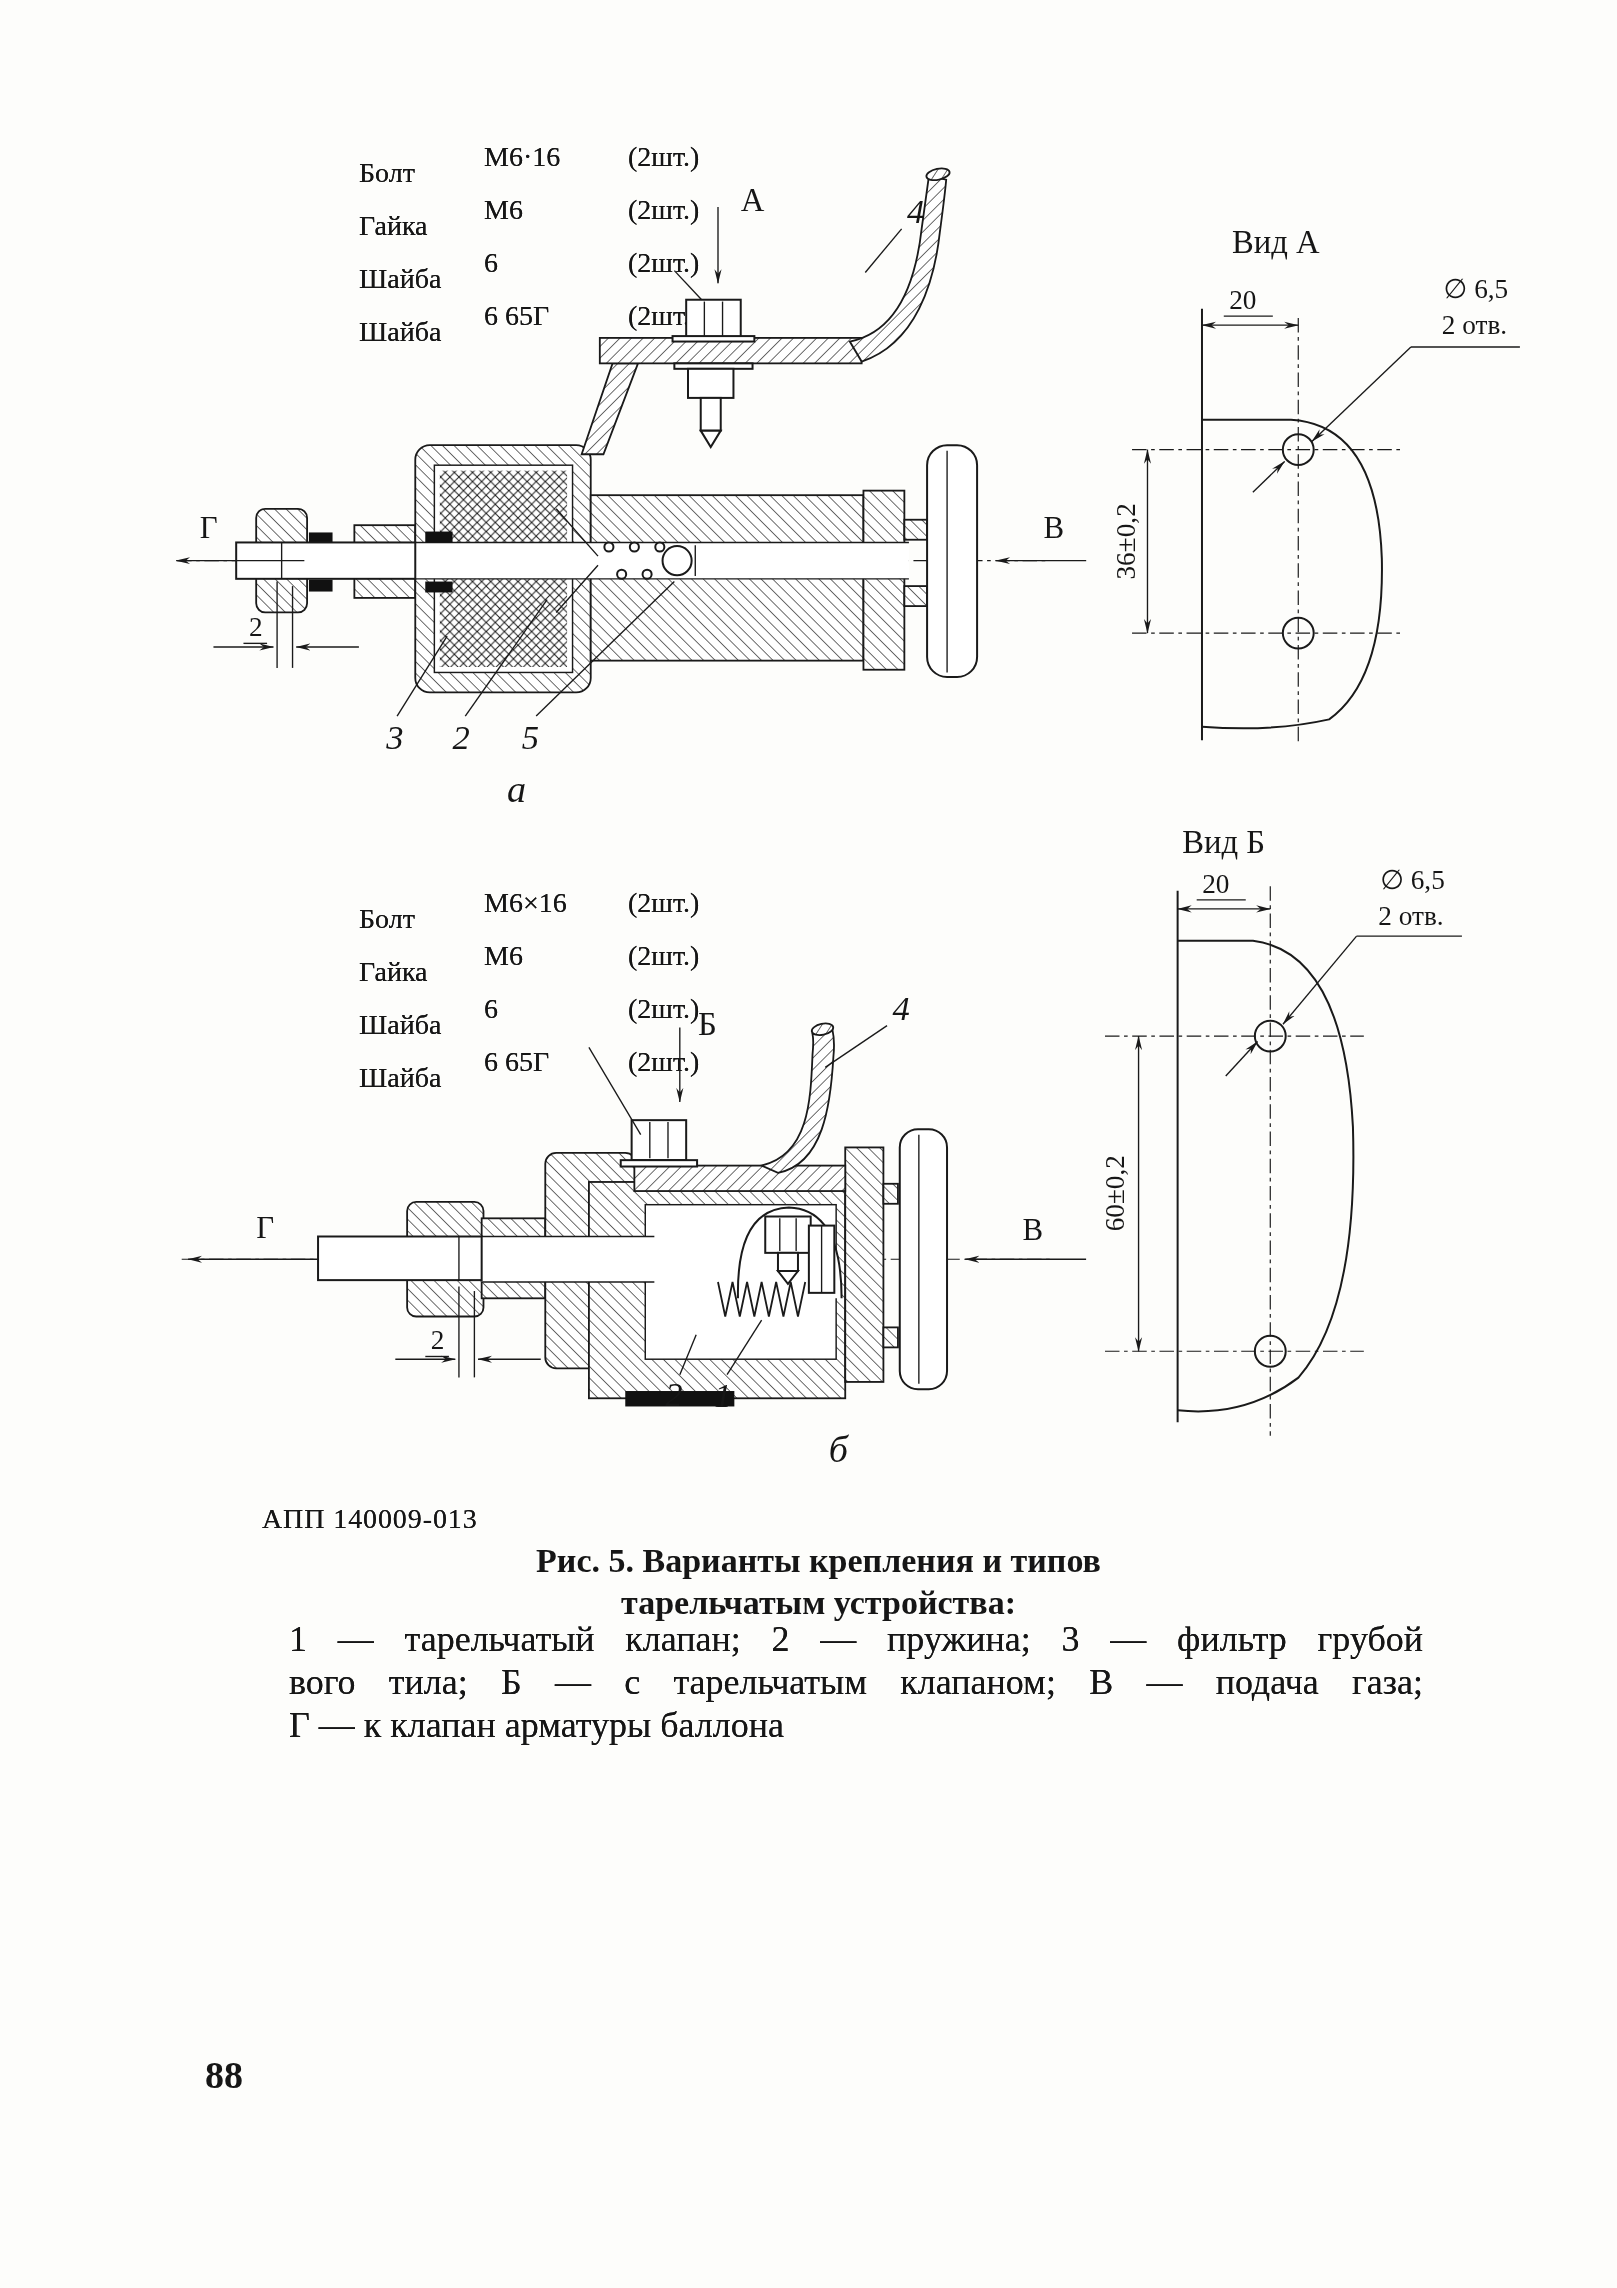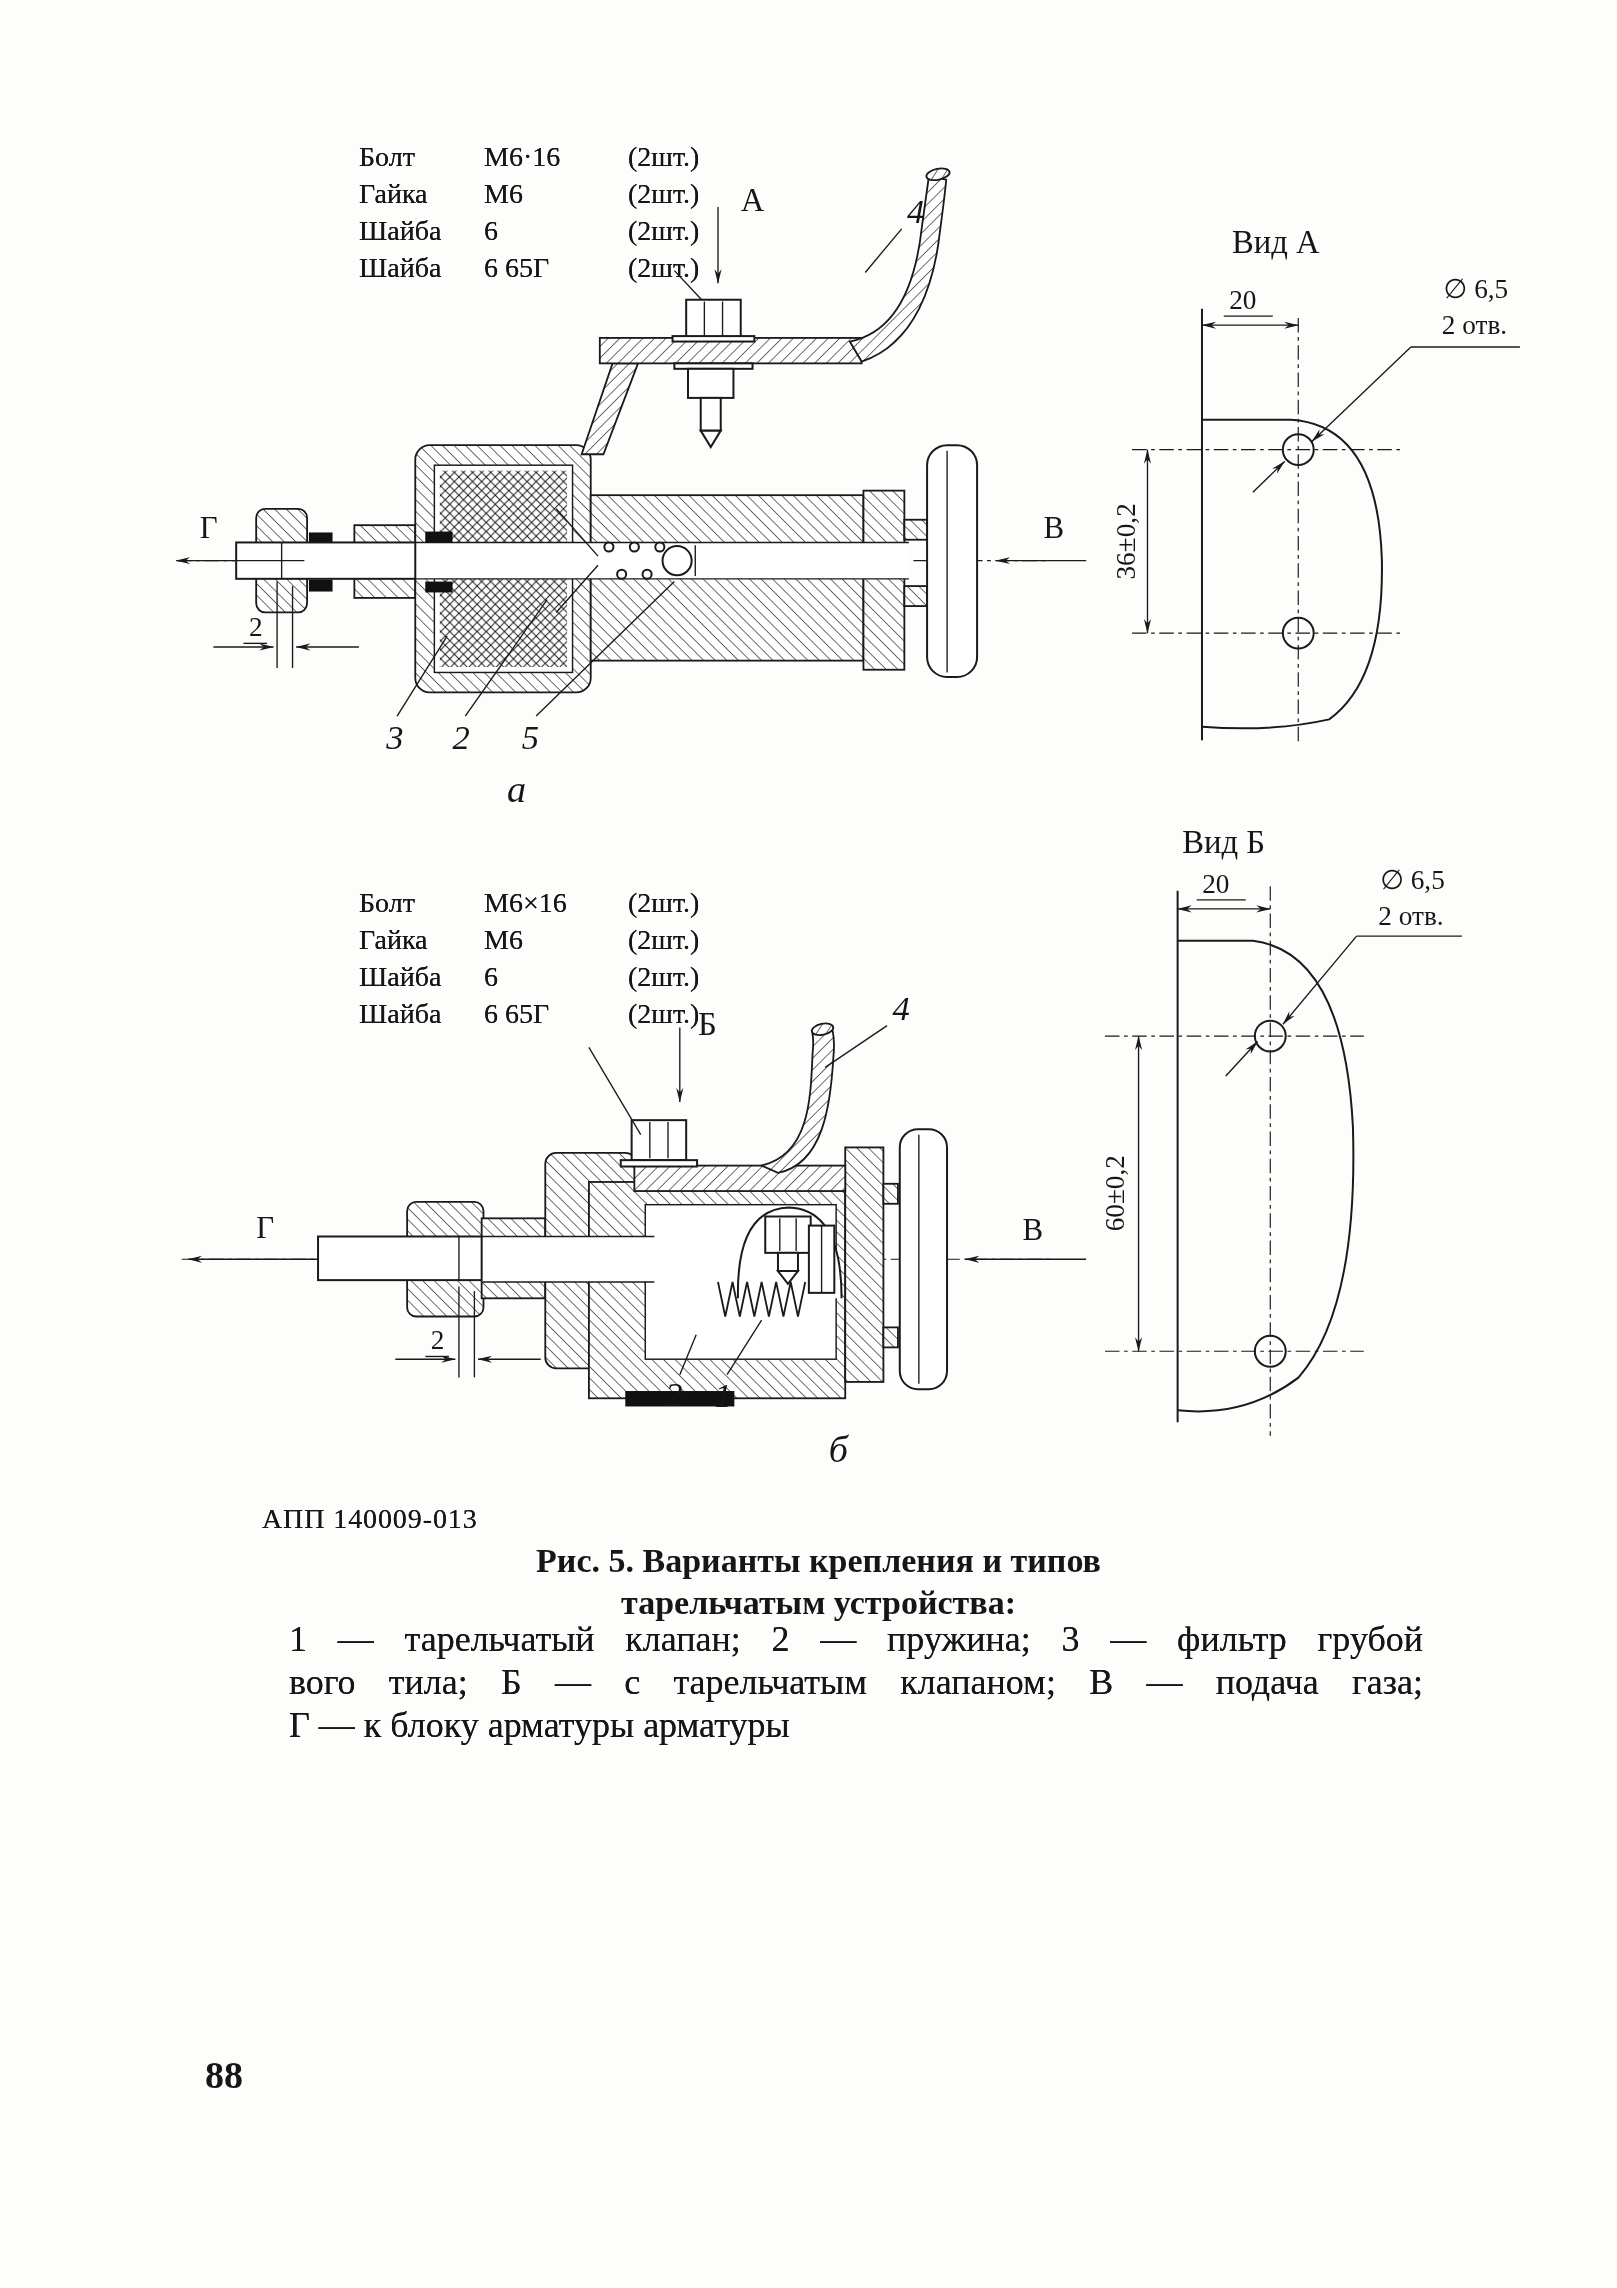--- a/index.html
+++ b/index.html
@@ -1,21 +1,21 @@
 <!DOCTYPE html>
 <html style="font-size:14.5px"><head>
 <meta charset="utf-8">
 <style>
   html,body{margin:0;padding:0;background:#d9d9d4;}
   .page{position:relative;width:1617px;height:2288px;background:#fdfdfb;margin:0 auto;
         font-family:"Liberation Serif",serif;color:#161616;overflow:hidden;}
   .abs{position:absolute;}
   .bom{font-size:28px;line-height:37px;text-shadow:0 0 0.5px #222;}
   .bom-row{display:flex;}
-  .c-name{width:125px;}
+  .c-name{width:125px;margin-top:16px;}
   .c-spec{width:144px;}
   .doc-code{font-size:28px;letter-spacing:0.9px;text-shadow:0 0 0.5px #222;}
   .cap-title{width:1055px;text-align:center;font-weight:bold;font-size:34px;line-height:42px;}
   .legend{width:1134px;font-size:36px;line-height:43px;text-shadow:0 0 0.4px #222;}
   .legend .jl{text-align:justify;text-align-last:justify;}
   .pagenum{font-size:38px;font-weight:bold;}
   svg{display:block;}
   svg text{fill:#161616;}
   .t34{font:34px "Liberation Serif",serif;}
   .t36{font:36px "Liberation Serif",serif;}
@@ -341,19 +341,19 @@
 
   <div class="abs doc-code" style="left:262px;top:1482px;margin-top:21px;">АПП 140009-013</div>
 
   <div class="abs cap-title" style="left:291px;top:1540px;">
     <div>Рис. 5. Варианты крепления и типов</div>
     <div>тарельчатым устройства:</div>
   </div>
   <div class="abs legend" style="left:289px;top:1618px;">
     <div class="jl">1 —  тарельчатый клапан; 2 — пружина; 3 — фильтр грубой</div>
     <div class="jl">вого тила; Б — с тарельчатым клапаном; В — подача газа;</div>
-    <div>Г — к блоку арматуры арматуры</div>
+    <div>Г — к клапан арматуры баллона</div>
   </div>
 
   <div class="abs pagenum" style="left:205px;top:2053px;">88</div>
 
 </div>
 
 
 </body></html>

